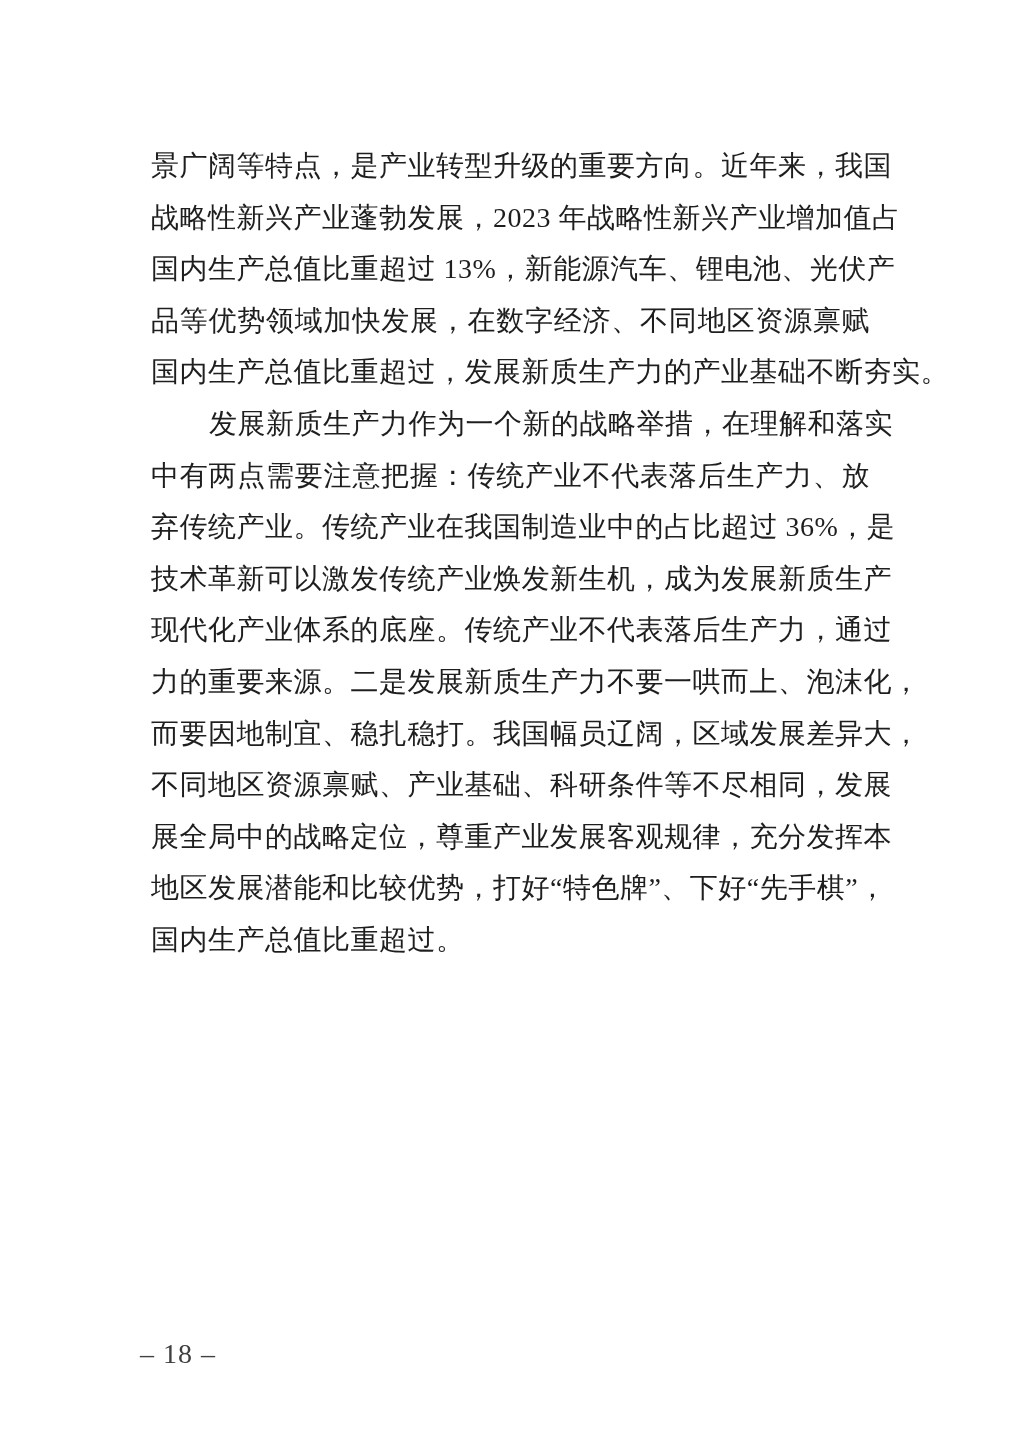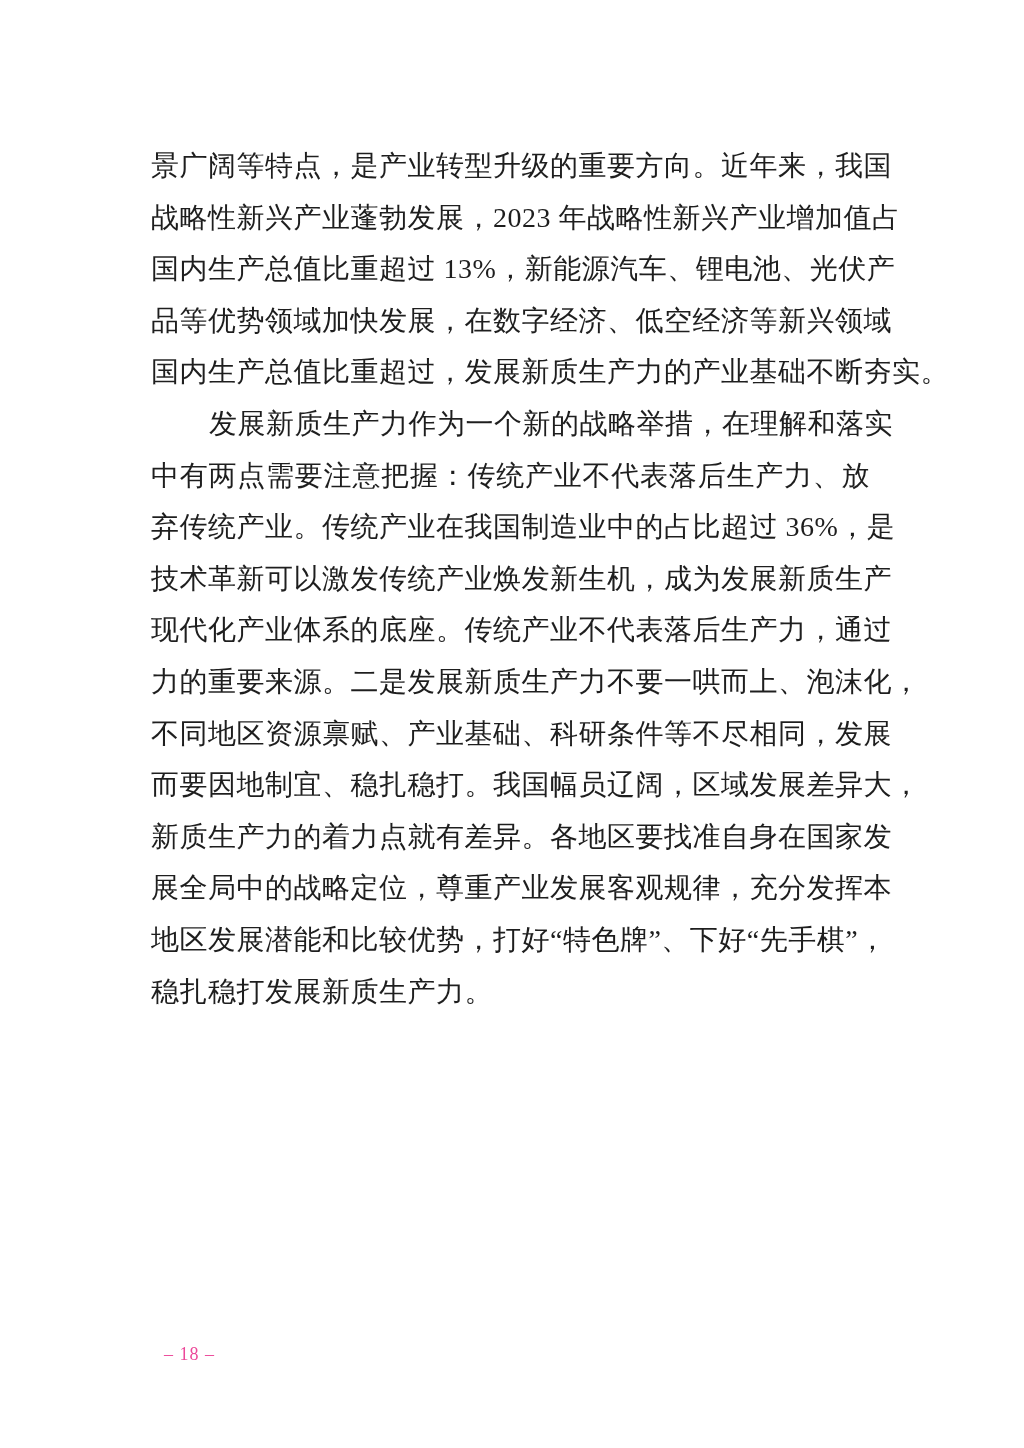--- a/index.html
+++ b/index.html
@@ -46,55 +46,54 @@
   }
   .line.indent {
     text-indent: 58px;
   }
   .line.no-stretch {
     text-align: left;
     text-align-last: left;
   }
   .page-number {
     position: absolute;
-    left: 164px;
+    left: 140px;
     top: 1340px;
-    font-size: 18px;
+    font-size: 28px;
     line-height: 28px;
-    color: #ec4899;
+    color: #404040;
     letter-spacing: 1px;
   }
 </style>
 </head>
 <body>
 
 <div class="page">
 
   <main class="text-block">
 
     <div class="para">
       <div class="line">景广阔等特点，是产业转型升级的重要方向。近年来，我国</div>
       <div class="line">战略性新兴产业蓬勃发展，2023 年战略性新兴产业增加值占</div>
       <div class="line">国内生产总值比重超过 13%，新能源汽车、锂电池、光伏产</div>
-      <div class="line">品等优势领域加快发展，在数字经济、低空经济等新兴领域</div>
+      <div class="line">品等优势领域加快发展，在数字经济、不同地区资源禀赋</div>
       <div class="line">国内生产总值比重超过，发展新质生产力的产业基础不断夯实。</div>
     </div>
 
     <div class="para">
       <div class="line indent">发展新质生产力作为一个新的战略举措，在理解和落实</div>
       <div class="line">中有两点需要注意把握：传统产业不代表落后生产力、放</div>
       <div class="line">弃传统产业。传统产业在我国制造业中的占比超过 36%，是</div>
       <div class="line">技术革新可以激发传统产业焕发新生机，成为发展新质生产</div>
       <div class="line">现代化产业体系的底座。传统产业不代表落后生产力，通过</div>
       <div class="line">力的重要来源。二是发展新质生产力不要一哄而上、泡沫化，</div>
+      <div class="line">而要因地制宜、稳扎稳打。我国幅员辽阔，区域发展差异大，</div>
       <div class="line">不同地区资源禀赋、产业基础、科研条件等不尽相同，发展</div>
-      <div class="line">而要因地制宜、稳扎稳打。我国幅员辽阔，区域发展差异大，</div>
-      <div class="line">新质生产力的着力点就有差异。各地区要找准自身在国家发</div>
       <div class="line">展全局中的战略定位，尊重产业发展客观规律，充分发挥本</div>
       <div class="line">地区发展潜能和比较优势，打好“特色牌”、下好“先手棋”，</div>
-      <div class="line no-stretch">稳扎稳打发展新质生产力。</div>
+      <div class="line no-stretch">国内生产总值比重超过。</div>
     </div>
 
   </main>
 
   <footer class="page-number">– 18 –</footer>
 
 </div>
 
 </body></html>

